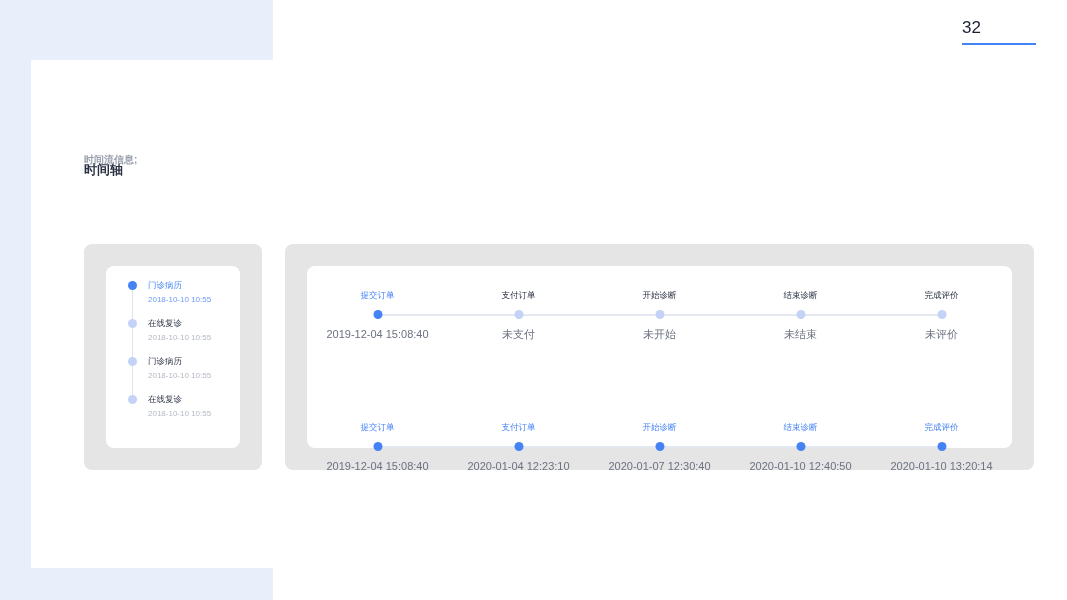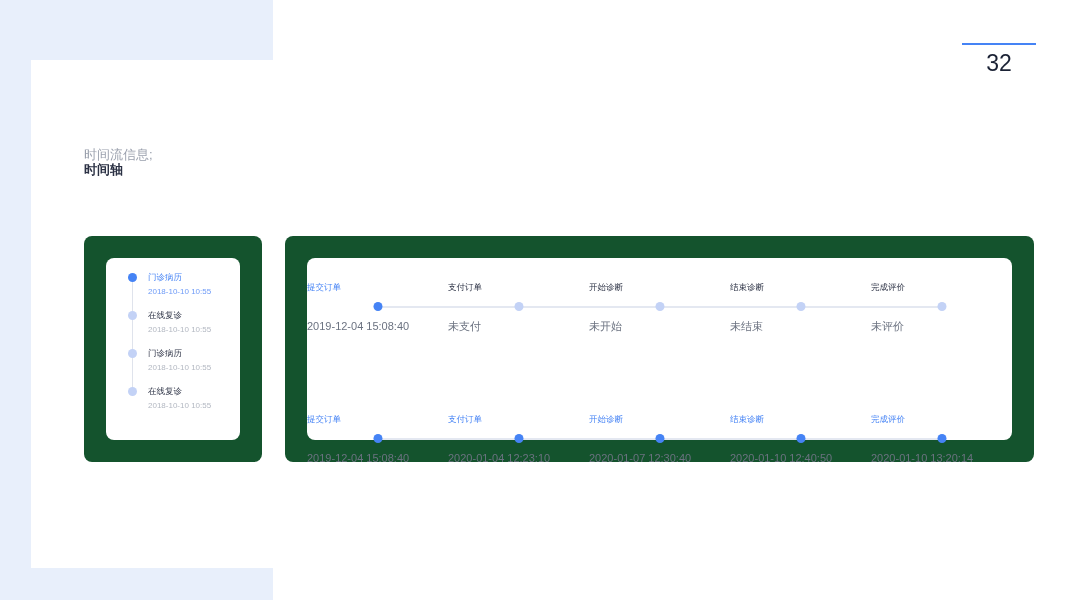--- a/index.html
+++ b/index.html
@@ -26,48 +26,48 @@
   }
 
   .slide-title {
     position: absolute; left: 31px; top: 20px;
     font-size: 20px; font-weight: bold; color: #1b2235;
     letter-spacing: .3px;
   }
 
   .page-number {
     position: absolute; right: 31px; top: 18px;
-    font-size: 23px; color: #1b2235; text-align: center;
+    font-size: 17px; color: #1b2235; text-align: left;
     width: 74px;
-    margin-top: 32px;
   }
   .page-rule {
     position: absolute; right: 31px; top: 43px;
     width: 74px; height: 2px; background: #4583f5;
   }
 
   .section-title {
     position: absolute; left: 84px; top: 115px;
     font-size: 13px; font-weight: bold; color: #2b3144; margin-top: 46px;
   }
   .section-sub {
-    position: absolute; left: 84px; top: 146px;
-    font-size: 13px; color: #9aa0ad;
+    position: absolute; left: 84px; top: 153px;
+    font-size: 10px; color: #9aa0ad; font-weight: bold;
   }
 
   .col-label {
     position: absolute; font-size: 9px; color: #6b7280; margin-top: 46px;
   }
   .col-label.vertical { left: 84px; top: 206px; }
   .col-label.horizontal { left: 285px; top: 206px; }
 
   .card {
     position: absolute;
-    background: #14532d;
+    background: #e5e5e5;
     border-radius: 8px;
+    margin-top: 8px;
   }
   .card.vertical-card { left: 84px; top: 236px; width: 178px; height: 226px; }
   .card.horizontal-card { left: 285px; top: 236px; width: 749px; height: 226px; }
 
   .inner-panel {
     position: absolute;
     background: #ffffff;
     border-radius: 8px;
   }
   .inner-panel.vertical-inner { left: 22px; top: 22px; width: 134px; height: 182px; }
@@ -96,20 +96,21 @@
   
   .htimeline { position: absolute; left: 0; top: 0; width: 705px; }
   .hrow { position: relative; height: 62px; }
   .hrow.row1 { top: 22px; }
   .hrow.row2 { top: 92px; }
 
   .hsteps { position: relative; display: flex; width: 100%; }
   .hstep {
     position: relative;
     flex: 1 1 0;
+    text-align: center;
   }
   .hstep-label {
     font-size: 8.5px;
     color: #2b3144;
     line-height: 14px;
     margin-bottom: 6px;
   }
   .hstep.active .hstep-label { color: #4583f5; }
   .hdot-wrap { position: relative; height: 12px; }
   .hdot {

